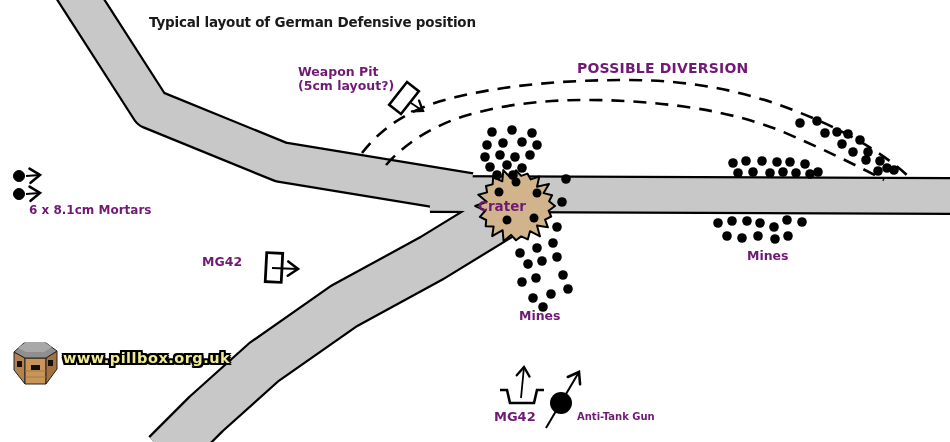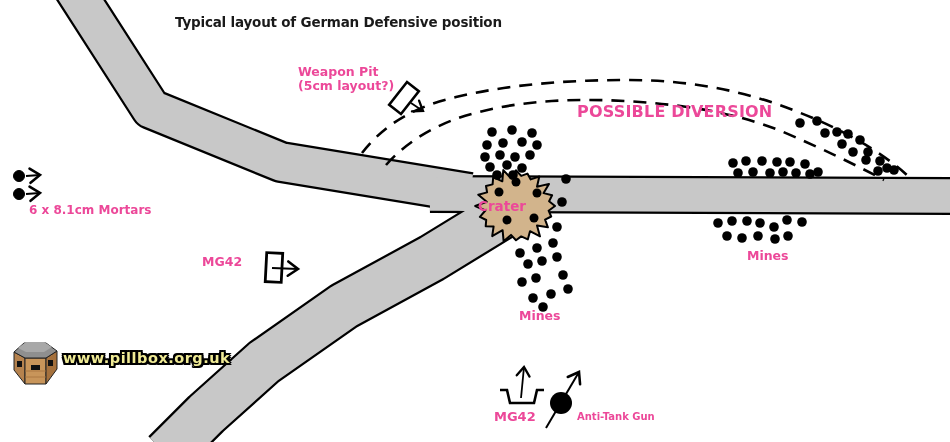--- a/index.html
+++ b/index.html
@@ -4,26 +4,26 @@
 <style>
   html,body{margin:0;padding:0;}
   body{
     width:950px;height:442px;position:relative;overflow:hidden;
     background:#ffffff;
     font-family:"DejaVu Sans","Liberation Sans",sans-serif;
   }
   #stage{position:absolute;left:0;top:0;width:950px;height:442px;}
   svg#diagram{position:absolute;left:0;top:0;z-index:1;}
   .lbl{
-    position:absolute;z-index:3;font-weight:bold;font-size:12.5px;color:#ec4899;
+    position:absolute;z-index:3;font-weight:bold;font-size:12.5px;color:#701a75;
     white-space:nowrap;line-height:14px;letter-spacing:0;
   }
-  #title-label{left:149px;top:15px;font-size:13.5px;letter-spacing:-0.2px;color:#1a1a1a;margin-left:26px;}
+  #title-label{left:149px;top:15px;font-size:13.5px;letter-spacing:-0.2px;color:#1a1a1a;}
   #weapon-pit-label{left:298px;top:65px;}
-  #possible-diversion-label{left:577px;top:61px;font-size:16px;letter-spacing:0.2px;margin-top:44px;}
+  #possible-diversion-label{left:577px;top:61px;font-size:14px;letter-spacing:0.2px;}
   #mortars-label{left:29px;top:203px;font-size:12px;}
   #mg42-left-label{left:202px;top:255px;font-size:12.5px;}
   #crater-label{left:478px;top:199px;width:76px;text-align:left;font-size:13.5px;}
   #mines-below-label{left:519px;top:309px;}
   #mines-right-label{left:747px;top:249px;}
   #mg42-bottom-label{left:494px;top:410px;font-size:13px;}
   #anti-tank-label{left:577px;top:410px;font-size:10px;}
   #website-label{
     left:63px;top:351px;font-size:14.5px;letter-spacing:0.5px;
     color:#f0eb95;

